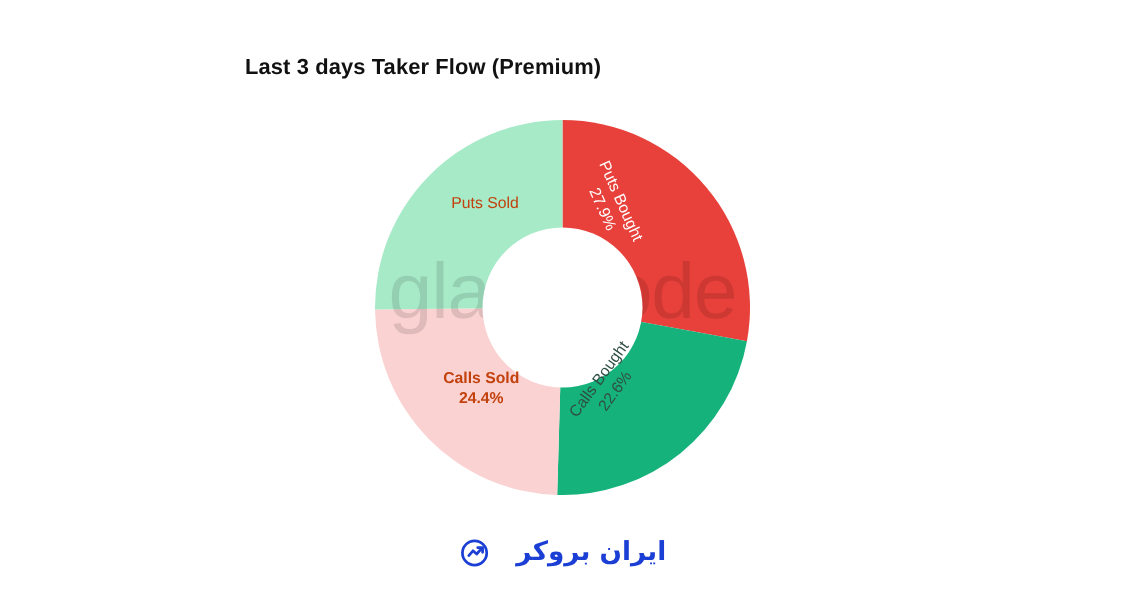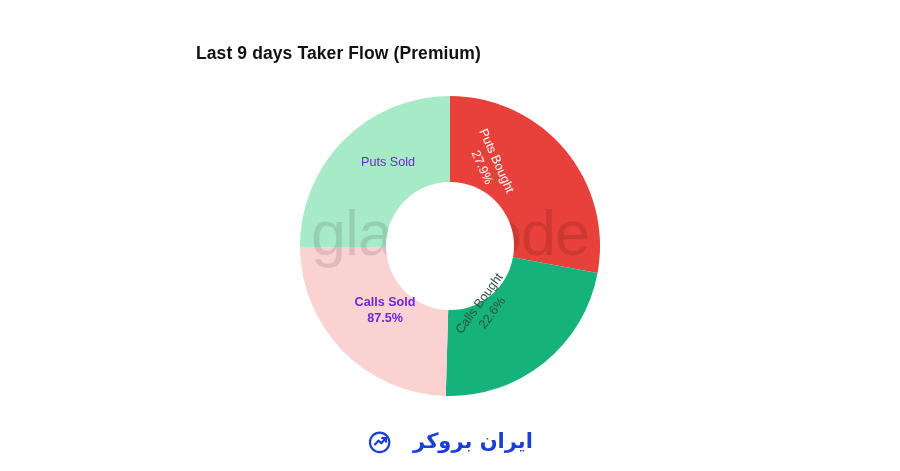--- a/index.html
+++ b/index.html
@@ -70,21 +70,21 @@
     border-radius: 50%;
     background: #ffffff;
   }
   
   .slice-label {
     position: absolute;
     text-align: center;
     font-size: 12.6px;
     line-height: 1.28;
     white-space: nowrap;
-    color: #6d28d9;
+    color: #c2410c;
   }
   .slice-label .ln2 { display: block; }
   .lbl-puts-bought {
     left: 155px;
     top: 52px;
     color: #ffffff;
     transform: rotate(66deg);
     transform-origin: center center;
   }
   .lbl-calls-bought {
@@ -129,21 +129,21 @@
     letter-spacing: 0px;
     line-height: 1;
     font-family: "DejaVu Sans", sans-serif;
   }
 </style>
 </head>
 <body>
 
 <div class="page">
 
-  <div class="chart-title">Last 9 days Taker Flow (Premium)</div>
+  <div class="chart-title">Last 3 days Taker Flow (Premium)</div>
 
   <div class="donut-wrap">
 
     <svg class="donut-svg" viewBox="0 0 300 300">
       <g id="slice-layer">
           <path d="M 150 150 L 150 0 A 150 150 0 0 1 297.5641552065716 176.92248313530624 Z" fill="#e8403a"></path>
           <path d="M 150 150 L 297.5641552065716 176.92248313530624 A 150 150 0 0 1 145.76365020585757 299.94016586766094 Z" fill="#16b27c"></path>
           <path d="M 150 150 L 145.76365020585757 299.94016586766094 A 150 150 0 0 1 0.009049499818104323 151.64765531953265 Z" fill="#fbd2d2"></path>
           <path d="M 150 150 L 0.009049499818104323 151.64765531953265 A 150 150 0 0 1 149.99999999999983 0 Z" fill="#a7eac8"></path>
         </g>
@@ -158,21 +158,21 @@
       <span class="ln2">27.9%</span>
     </div>
 
     <div class="slice-label lbl-calls-bought">
       <span>Calls Bought</span>
       <span class="ln2">22.6%</span>
     </div>
 
     <div class="slice-label lbl-calls-sold">
       <span>Calls Sold</span>
-      <span class="ln2">87.5%</span>
+      <span class="ln2">24.4%</span>
     </div>
 
     <div class="slice-label lbl-puts-sold">
       <span>Puts Sold</span>
     </div>
 
   </div>
 
   <div class="brand">
     <span class="brand-text">ایران بروکر</span>

